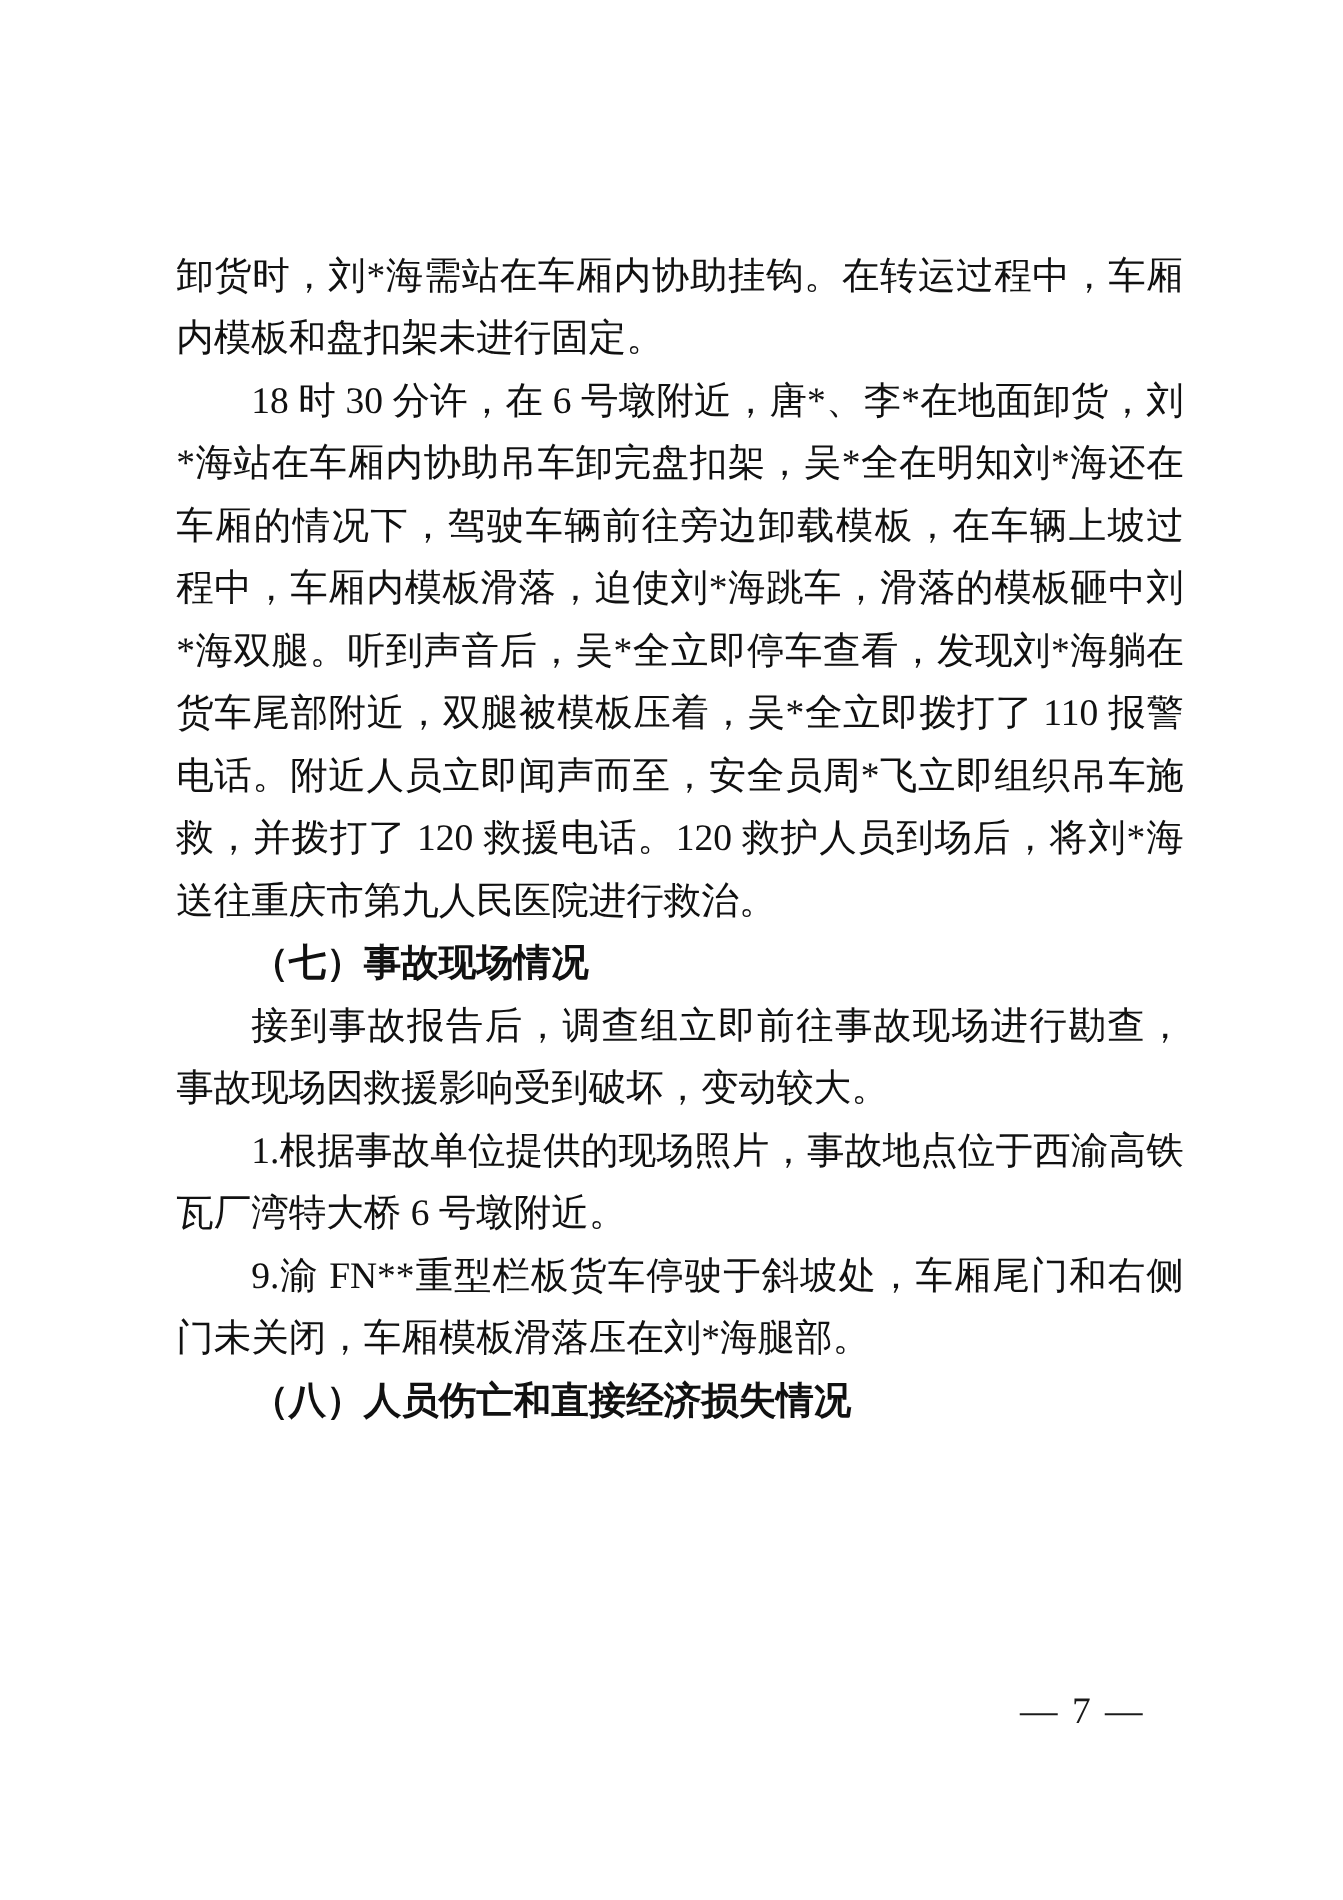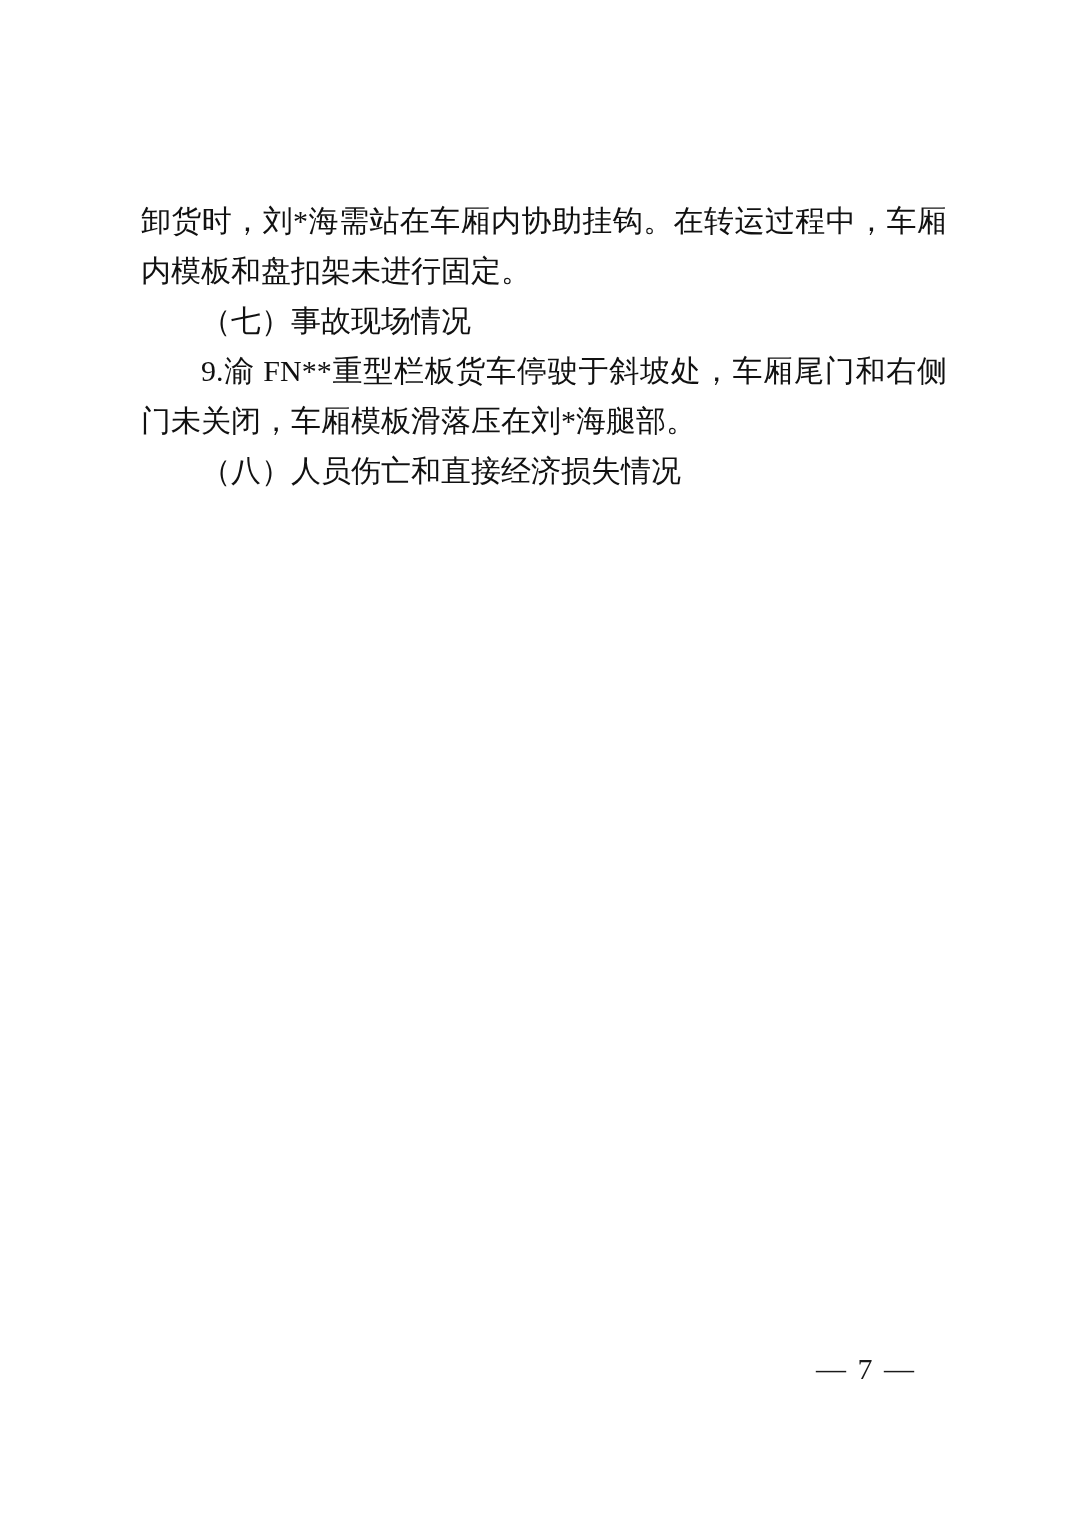--- a/index.html
+++ b/index.html
@@ -22,35 +22,38 @@
     top: 196px;
     width: 806px;
     font-size: 30px;
     line-height: 50px;
     text-align: justify;
     color: #111111;
   }
   .para { margin: 0; }
   .para.indent { text-indent: 2em; }
   .para.noindent { text-indent: 0; }
-  .para.heading { font-weight: normal; }
+  .para.heading { font-weight: bold; }
   .footer {
     position: absolute;
     top: 1351px;
     right: 158px;
     font-size: 30px;
     line-height: 36px;
     color: #1a1a1a;
     letter-spacing: 2px;
   }
 </style>
 </head>
 <body>
 
 <div class="page">
   <div class="doc-body">
       <p class="para noindent">卸货时，刘*海需站在车厢内协助挂钩。在转运过程中，车厢内模板和盘扣架未进行固定。</p>
+      <p class="para indent">18 时 30 分许，在 6 号墩附近，唐*、李*在地面卸货，刘*海站在车厢内协助吊车卸完盘扣架，吴*全在明知刘*海还在车厢的情况下，驾驶车辆前往旁边卸载模板，在车辆上坡过程中，车厢内模板滑落，迫使刘*海跳车，滑落的模板砸中刘*海双腿。听到声音后，吴*全立即停车查看，发现刘*海躺在货车尾部附近，双腿被模板压着，吴*全立即拨打了 110 报警电话。附近人员立即闻声而至，安全员周*飞立即组织吊车施救，并拨打了 120 救援电话。120 救护人员到场后，将刘*海送往重庆市第九人民医院进行救治。</p>
       <p class="para heading indent">（七）事故现场情况</p>
+      <p class="para indent">接到事故报告后，调查组立即前往事故现场进行勘查，事故现场因救援影响受到破坏，变动较大。</p>
+      <p class="para indent">1.根据事故单位提供的现场照片，事故地点位于西渝高铁瓦厂湾特大桥 6 号墩附近。</p>
       <p class="para indent">9.渝 FN**重型栏板货车停驶于斜坡处，车厢尾门和右侧门未关闭，车厢模板滑落压在刘*海腿部。</p>
       <p class="para heading indent">（八）人员伤亡和直接经济损失情况</p>
     </div>
   <div class="footer">— 7 —</div>
 </div>
 
 </body></html>

